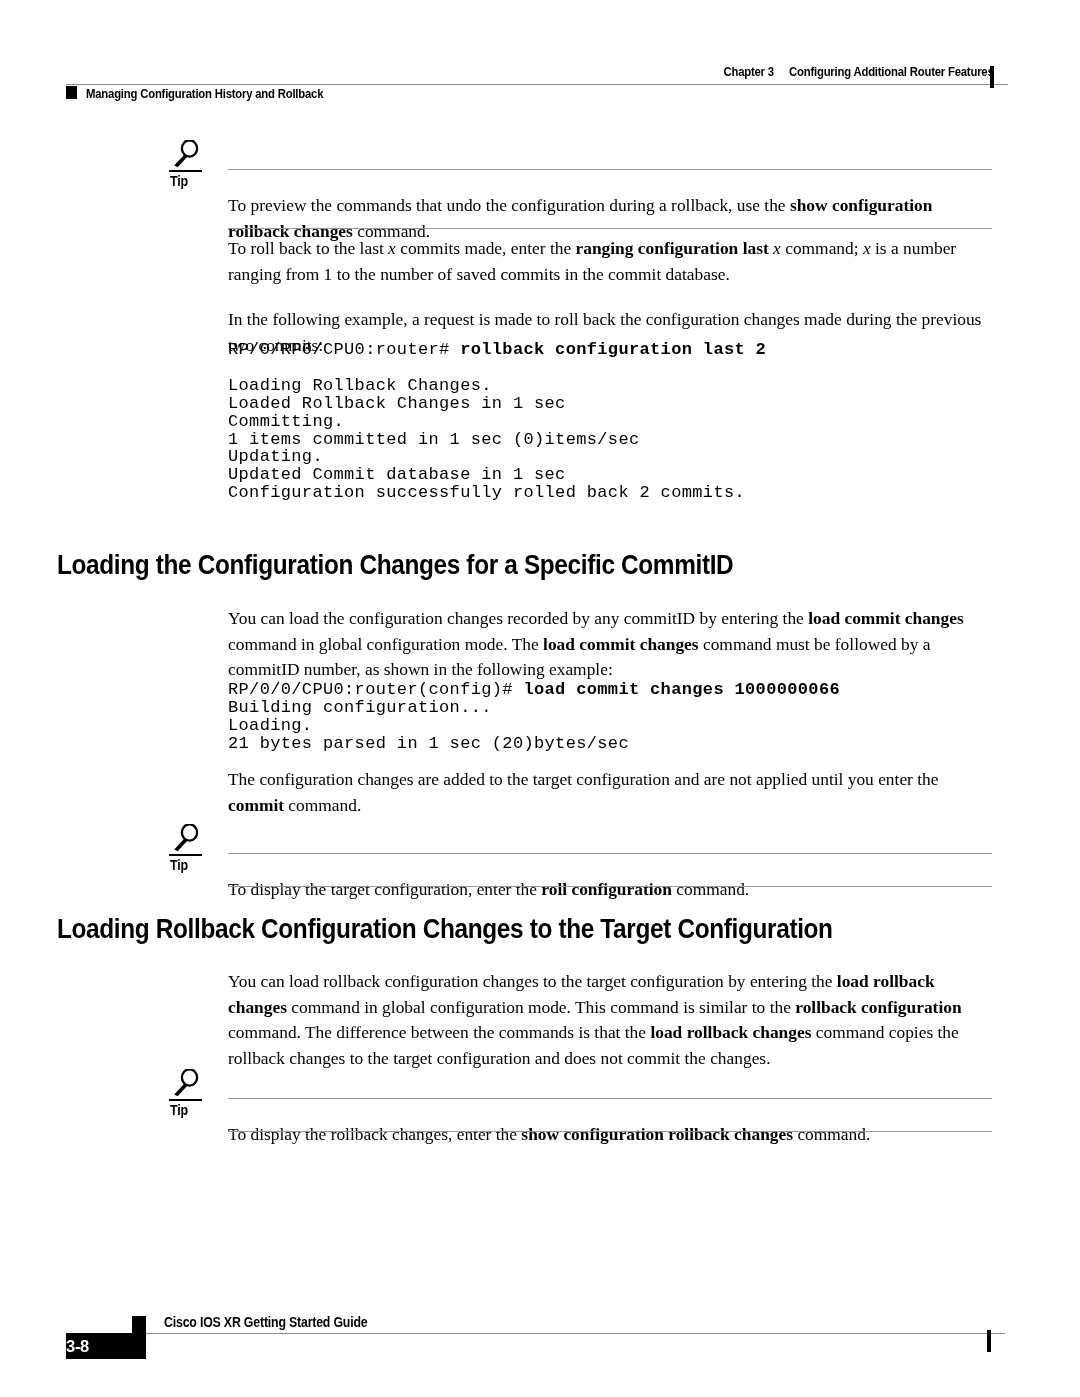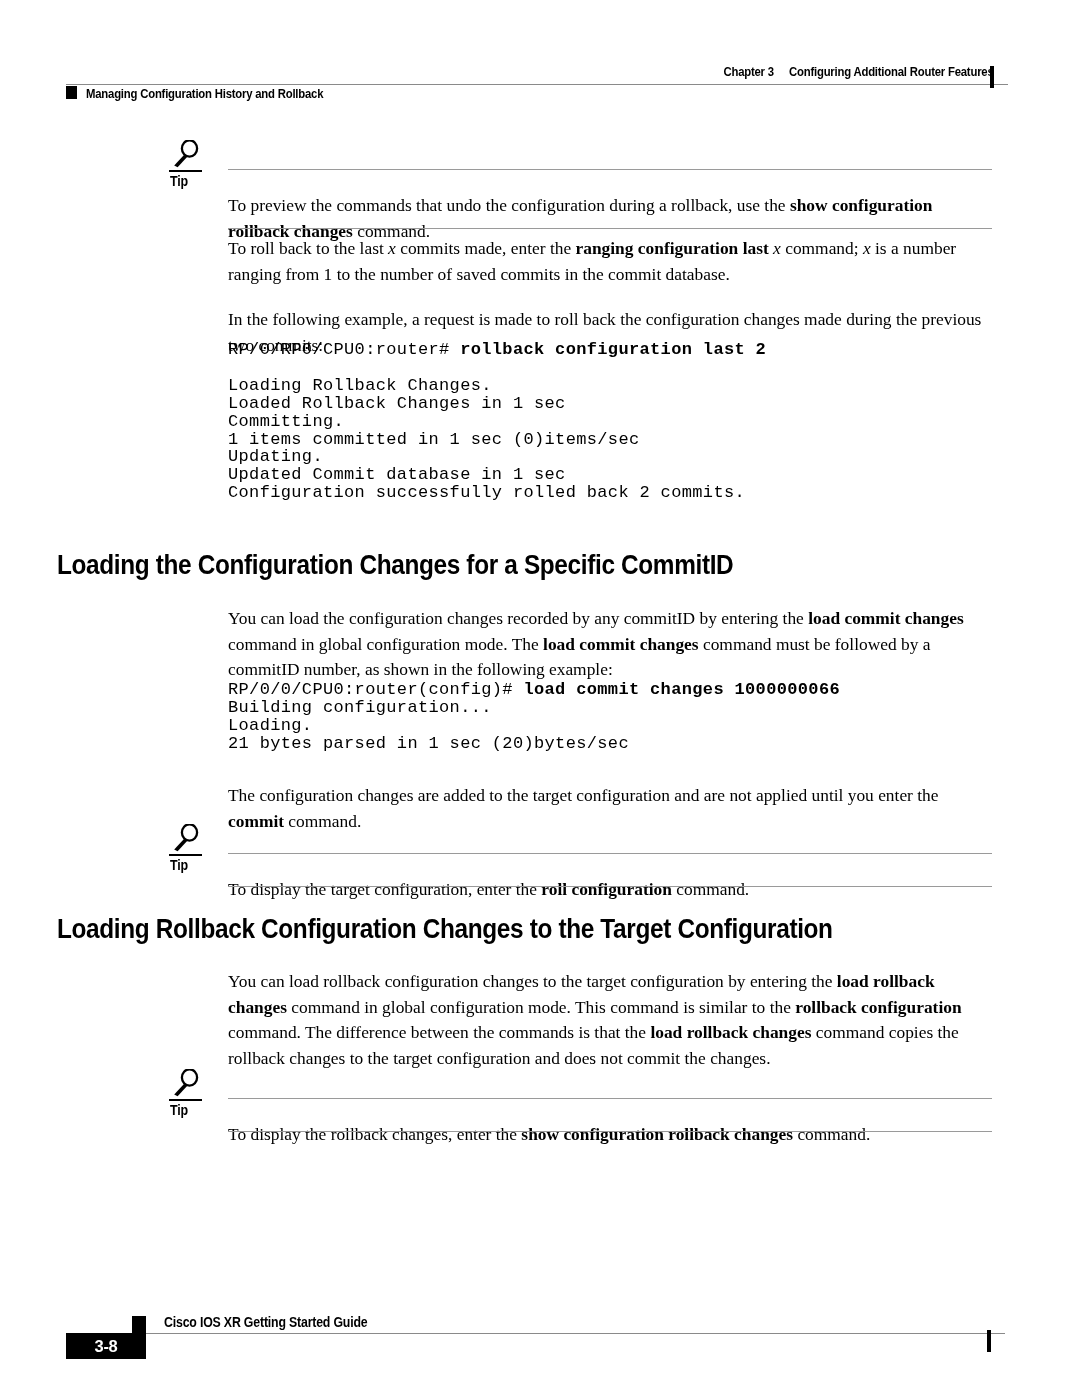--- a/index.html
+++ b/index.html
@@ -224,21 +224,21 @@
     height: 26px;
     background: #000;
   }
   .ftr-pagenum {
     position: absolute;
     left: 66px;
     top: 33px;
     width: 80px;
     height: 26px;
     line-height: 26px;
-    text-align: center;
+    text-align: left;
     color: #ffffff;
     font-family: "Liberation Sans", sans-serif;
     font-weight: bold;
     font-size: 16.5px;
     letter-spacing: -0.3px;
   }
   .ftr-title {
     position: absolute;
     left: 164px;
     top: 14px;
@@ -298,21 +298,21 @@
 
     <h2 class="sect" style="top:548px;">Loading the Configuration Changes for a Specific CommitID</h2>
 
     <div class="para" style="top:606px;">You can load the configuration changes recorded by any commitID by entering the <b>load commit changes</b> command in global configuration mode. The <b>load commit changes</b> command must be followed by a commitID number, as shown in the following example:</div>
 
     <div class="code" style="top:681px;">RP/0/0/CPU0:router(config)# <b>load commit changes 1000000066</b>
 Building configuration...
 Loading.
 21 bytes parsed in 1 sec (20)bytes/sec</div>
 
-    <div class="para" style="top:767px;margin-top:16px;">The configuration changes are added to the target configuration and are not applied until you enter the <b>commit</b> command.</div>
+    <div class="para" style="top:767px;">The configuration changes are added to the target configuration and are not applied until you enter the <b>commit</b> command.</div>
 
     <div class="tip" style="top:824px;">
       <div class="tip-icon">
         <svg width="30" height="28" viewBox="0 0 30 28">
           <ellipse cx="18.5" cy="8.5" rx="7.6" ry="8.2" fill="none" stroke="#000" stroke-width="2.3"></ellipse>
           <path d="M13.2 14.8 L3.2 25.6 L6.6 27.2 L16.1 17.0 Z" fill="#000"></path>
         </svg>
       </div>
       <div class="tip-iconrule"></div>
       <div class="tip-label">Tip</div>

